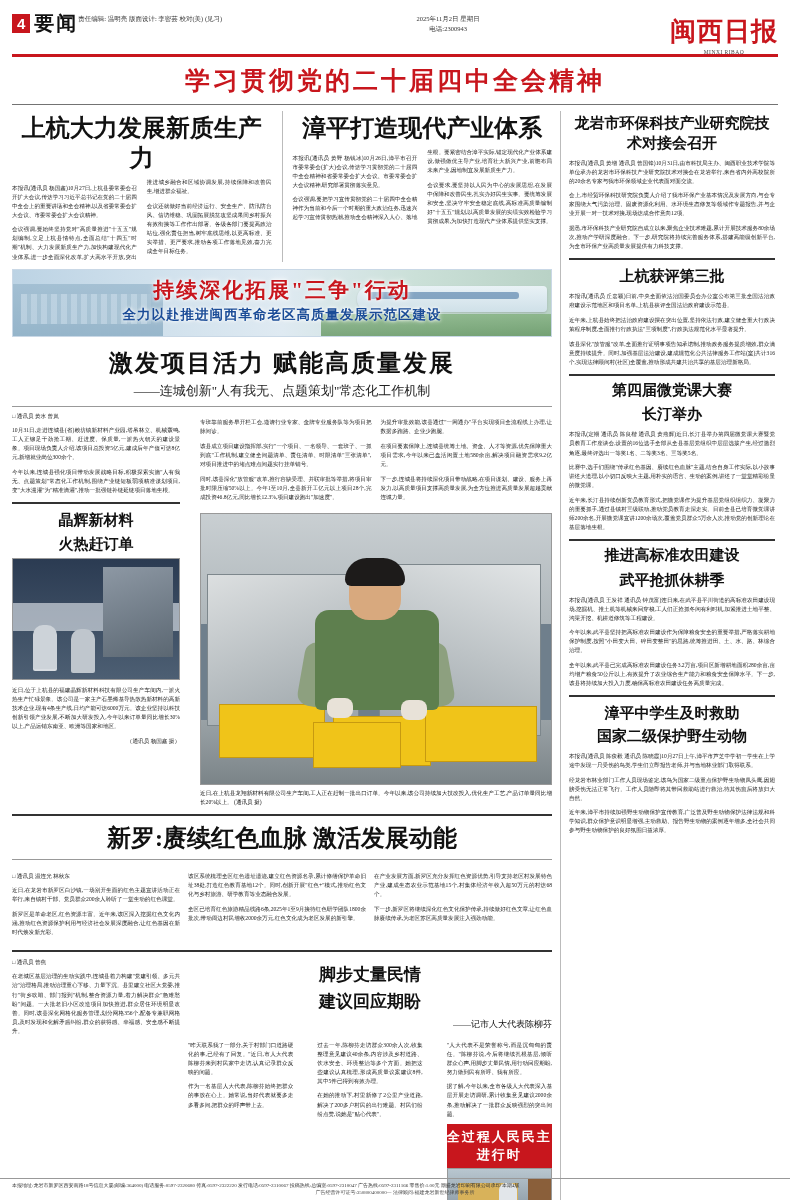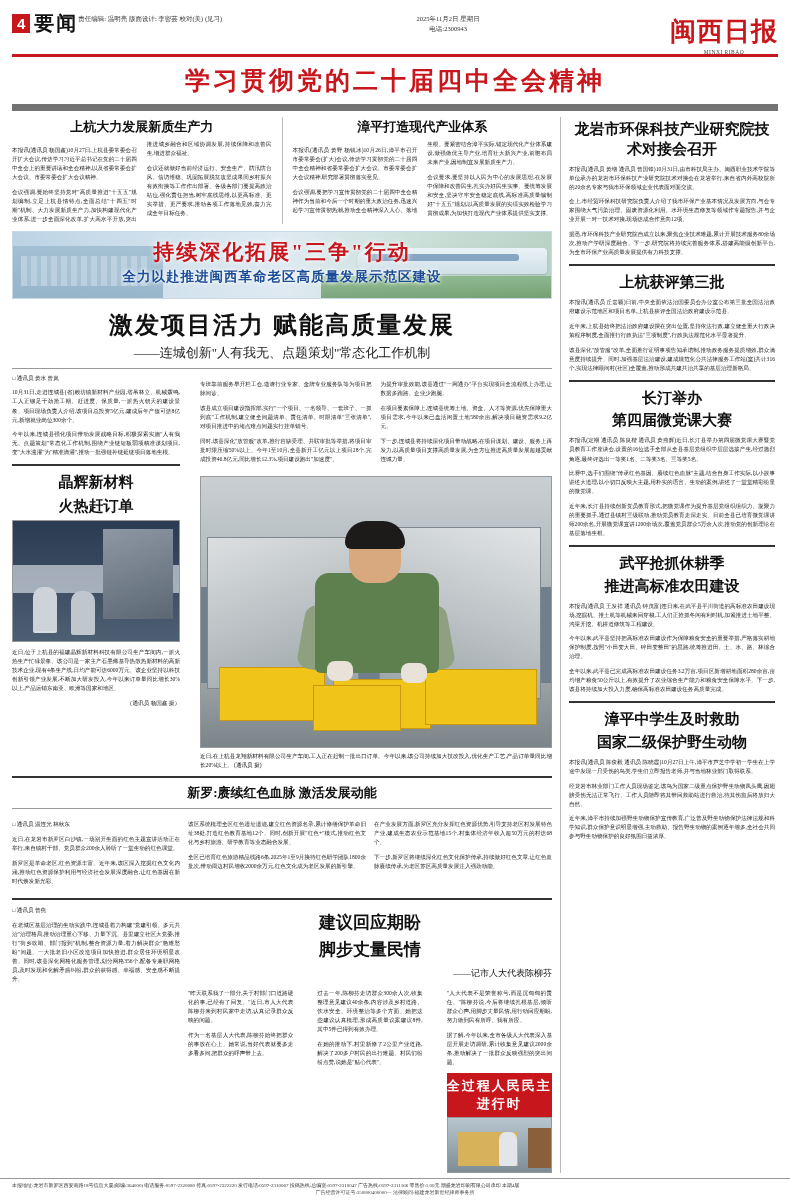--- a/index.html
+++ b/index.html
@@ -19,29 +19,29 @@
   .page-num{background:#c8161d;color:#fff;font-size:15px;font-weight:bold;padding:1px 5px;font-family:"Liberation Sans",sans-serif;}
   .page-sec{font-size:20px;font-weight:bold;letter-spacing:2px;}
   .masthead-mid{flex:1;display:flex;justify-content:space-between;align-items:flex-start;padding-top:4px;}
   .editor-line{font-size:6.5px;color:#333;text-align:right;line-height:1.5;margin-right:14px;}
   .date-line{font-size:6.5px;color:#333;text-align:center;line-height:1.5;margin-right:10px;}
   .paper-title{font-size:26px;font-weight:bold;color:#c8161d;letter-spacing:1px;font-family:"Liberation Serif",serif;white-space:nowrap;}
   .paper-title-wrap{text-align:right;}
   .paper-sub{font-size:5.5px;color:#444;letter-spacing:.5px;text-align:center;}
 
   
-  .red-banner{margin:2px 12px 0 12px;border-top:3px solid #c8161d;border-bottom:7px solid #737373;padding:7px 0;text-align:center;}
+  .red-banner{margin:2px 12px 0 12px;border-top:3px solid #c8161d;border-bottom:1px solid #737373;padding:7px 0;text-align:center;}
   .red-banner .txt{color:#c8161d;font-size:25px;font-weight:bold;letter-spacing:3px;}
 
   
   .grid{display:flex;padding:6px 12px 0 12px;box-sizing:border-box;gap:8px;}
   .col-left{width:540px;}
   .col-right{width:206px;border-left:1px solid #bbb;padding-left:8px;}
 
-  h2.head{font-size:13px;font-weight:bold;text-align:center;line-height:1.25;margin:2px 0 5px 0;}
+  h2.head{font-size:24px;font-weight:bold;text-align:center;line-height:1.25;margin:2px 0 5px 0;}
   h3.head-sm{font-size:15px;font-weight:bold;text-align:center;line-height:1.3;margin:3px 0 5px 0;}
   .rule{border-top:1px solid #999;margin:6px 0;}
   .rule-thick{border-top:2px solid #333;margin:7px 0;}
 
   .body-text{font-size:5.6px;line-height:1.62;text-align:justify;color:#222;}
   .cols2{column-count:2;column-gap:10px;}
   .byline{font-size:5.6px;color:#222;}
 
   .two-top{display:flex;gap:10px;}
   .two-top .unit{flex:1;}
@@ -266,22 +266,22 @@
       <div class="rule-thick"></div>
 
       <div style="display:flex;gap:8px;">
         <div style="width:168px">
           <div class="byline">□ 通讯员 曾燕</div>
           <div class="body-text mt4">
             <p>在老城区基层治理的生动实践中,连城县着力构建"党建引领、多元共治"治理格局,推动治理重心下移、力量下沉。县里建立社区大党委,推行"街乡吹哨、部门报到"机制,整合资源力量,着力解决群众"急难愁盼"问题。一大批老旧小区改造项目加快推进,群众居住环境明显改善。同时,该县深化网格化服务管理,划分网格356个,配备专兼职网格员,及时发现和化解矛盾纠纷,群众的获得感、幸福感、安全感不断提升。</p>
           </div>
         </div>
         <div style="flex:1">
+          <div class="sec-title-lg">脚步丈量民情</div>
           <div class="sec-title-lg">建议回应期盼</div>
-          <div class="sec-title-lg">脚步丈量民情</div>
           <div class="center" style="font-size:9px;margin-bottom:4px;">——记市人大代表陈柳芬</div>
           <div style="display:flex;gap:24px;">
             <div style="flex:1" class="body-text">
               <p>"昨天联系我了一部分,关于村部门口道路硬化的事,已经有了回复。"近日,市人大代表陈柳芬来到村民家中走访,认真记录群众反映的问题。</p>
               <p>作为一名基层人大代表,陈柳芬始终把群众的事放在心上。她常说,当好代表就要多走多看多问,把群众的呼声带上去。</p>
             </div>
             <div style="flex:1" class="body-text">
               <p>过去一年,陈柳芬走访群众300余人次,收集整理意见建议40余条,内容涉及乡村道路、饮水安全、环境整治等多个方面。她把这些建议认真梳理,形成高质量议案建议8件,其中5件已得到有效办理。</p>
               <p>在她的推动下,村里新修了2公里产业道路,解决了200多户村民的出行难题。村民们纷纷点赞,说她是"贴心代表"。</p>
             </div>
@@ -319,34 +319,34 @@
         <div class="body-text">
           <p>本报讯(通讯员 丘嘉颖)日前,中央全面依法治国委员会办公室公布第三批全国法治政府建设示范地区和项目名单,上杭县获评全国法治政府建设示范县。</p>
           <p>近年来,上杭县始终把法治政府建设摆在突出位置,坚持依法行政,建立健全重大行政决策程序制度,全面推行行政执法"三项制度",行政执法规范化水平显著提升。</p>
           <p>该县深化"放管服"改革,全面推行证明事项告知承诺制,推动政务服务提质增效,群众满意度持续提升。同时,加强基层法治建设,建成规范化公共法律服务工作站(室)共计316个,实现法律顾问村(社区)全覆盖,推动形成共建共治共享的基层治理新格局。</p>
         </div>
       </div>
 
       <div class="rule-thick"></div>
 
       <div>
+        <h3 class="head-sm" style="margin-top:-2px">第四届微党课大赛</h3>
         <h3 class="head-sm">长汀举办</h3>
-        <h3 class="head-sm" style="margin-top:-2px">第四届微党课大赛</h3>
         <div class="body-text">
           <p>本报讯(定期 通讯员 陈良楷 通讯员 黄燕辉)近日,长汀县举办第四届微党课大赛暨党员教育工作座谈会,设置的16位选手全部从全县基层党组织中层层选拔产生,经过激烈角逐,最终评选出一等奖1名、二等奖3名、三等奖5名。</p>
           <p>比赛中,选手们围绕"传承红色基因、赓续红色血脉"主题,结合自身工作实际,以小故事讲述大道理,以小切口反映大主题,用朴实的语言、生动的案例,讲述了一堂堂精彩纷呈的微党课。</p>
           <p>近年来,长汀县持续创新党员教育形式,把微党课作为提升基层党组织组织力、凝聚力的重要抓手,通过县镇村三级联动,推动党员教育走深走实。目前全县已培育微党课讲师200余名,开展微党课宣讲1200余场次,覆盖党员群众5万余人次,推动党的创新理论在基层落地生根。</p>
         </div>
       </div>
 
       <div class="rule-thick"></div>
 
       <div>
+        <h3 class="head-sm" style="margin-top:-2px">推进高标准农田建设</h3>
         <h3 class="head-sm">武平抢抓休耕季</h3>
-        <h3 class="head-sm" style="margin-top:-2px">推进高标准农田建设</h3>
         <div class="body-text">
           <p>本报讯(通讯员 王发祥 通讯员 钟茂富)连日来,在武平县平川街道的高标准农田建设现场,挖掘机、推土机等机械来回穿梭,工人们正抢抓冬闲有利时机,加紧推进土地平整、沟渠开挖、机耕道修筑等工程建设。</p>
           <p>今年以来,武平县坚持把高标准农田建设作为保障粮食安全的重要举措,严格落实耕地保护制度,按照"小田变大田、碎田变整田"的思路,统筹推进田、土、水、路、林综合治理。</p>
           <p>全年以来,武平县已完成高标准农田建设任务3.2万亩,项目区新增耕地面积280余亩,亩均增产粮食50公斤以上,有效提升了农业综合生产能力和粮食安全保障水平。下一步,该县将持续加大投入力度,确保高标准农田建设任务高质量完成。</p>
         </div>
       </div>
 
       <div class="rule-thick"></div>
 
       <div>

